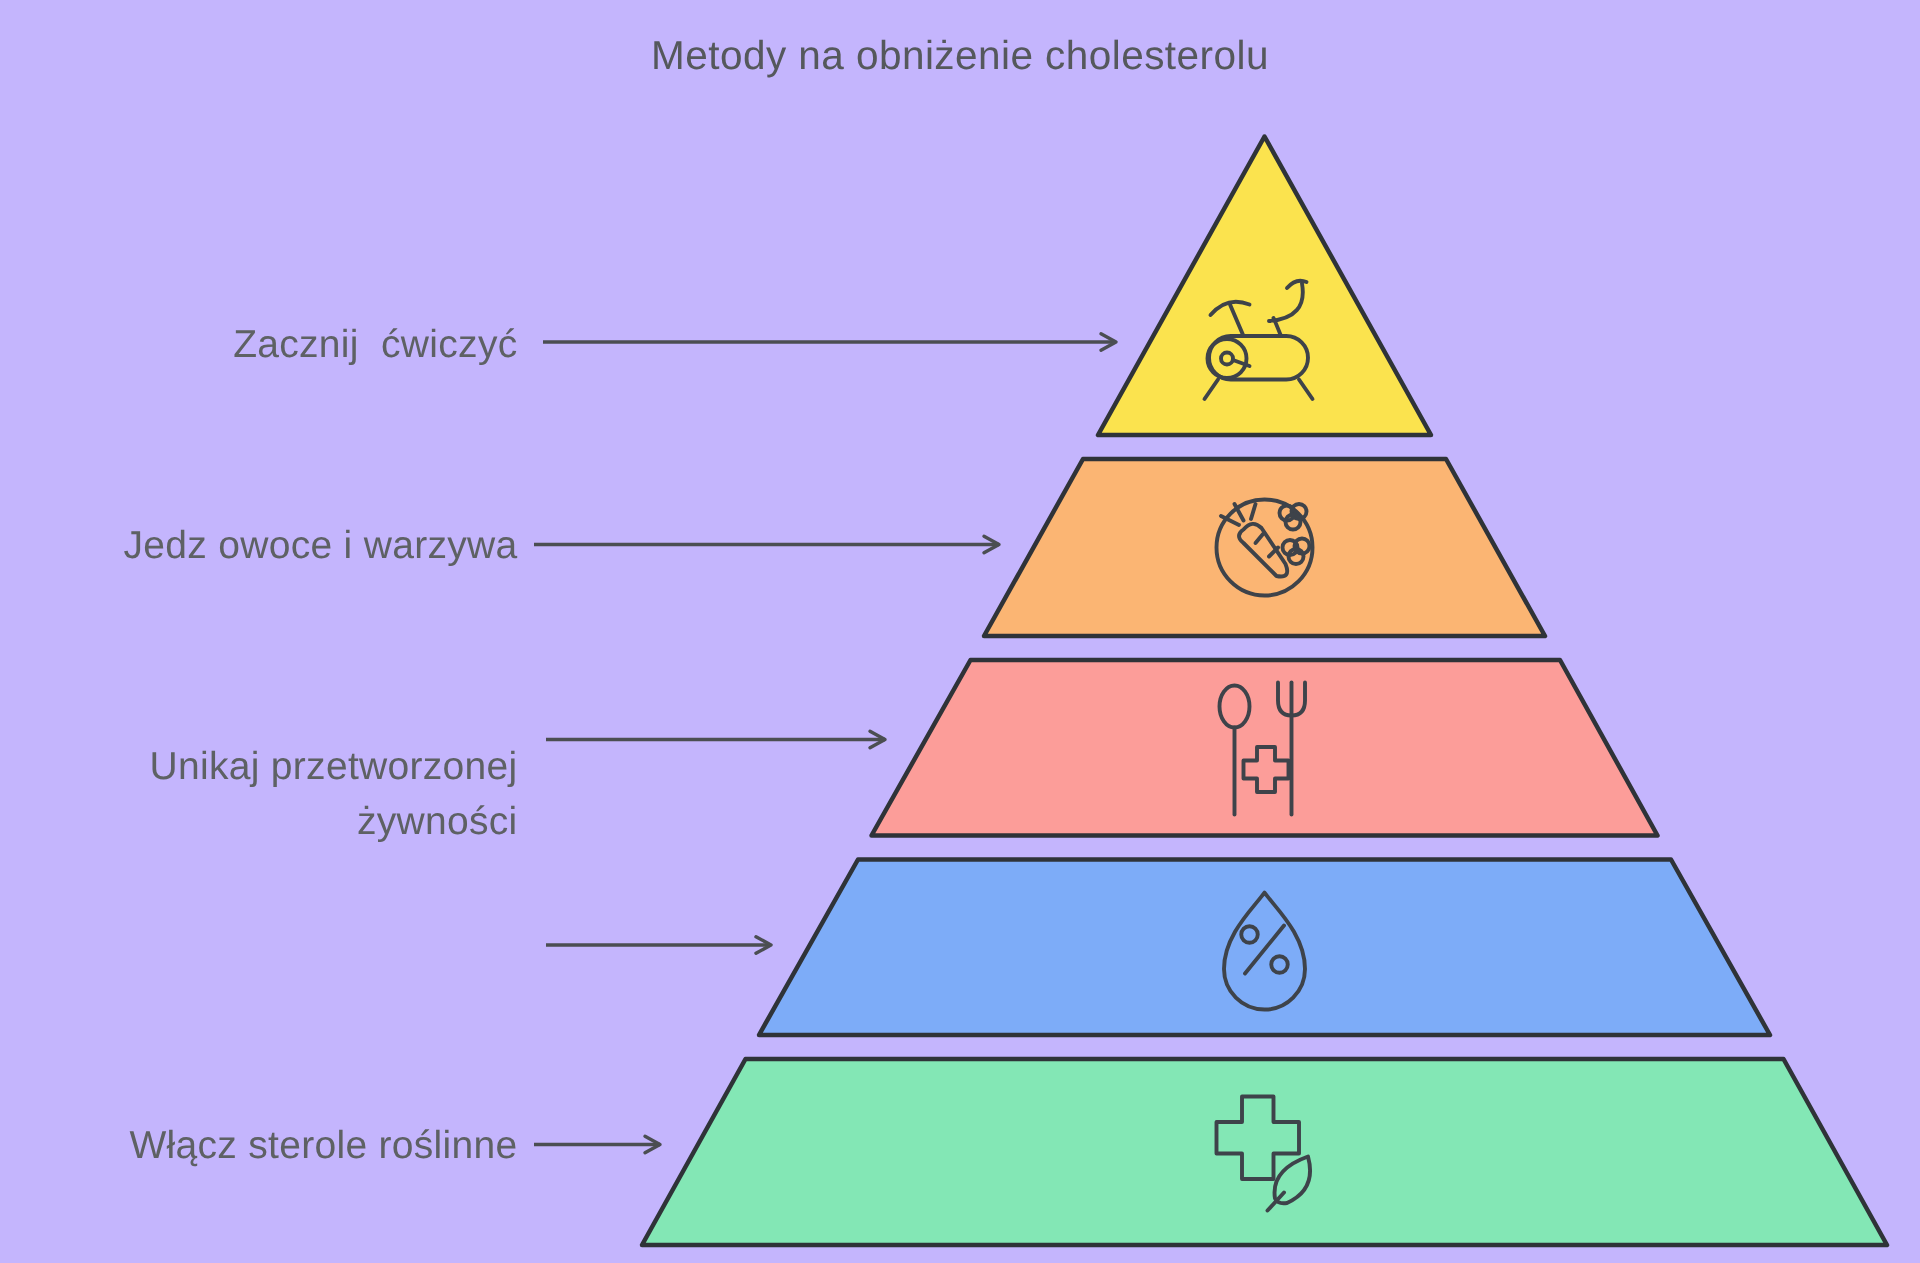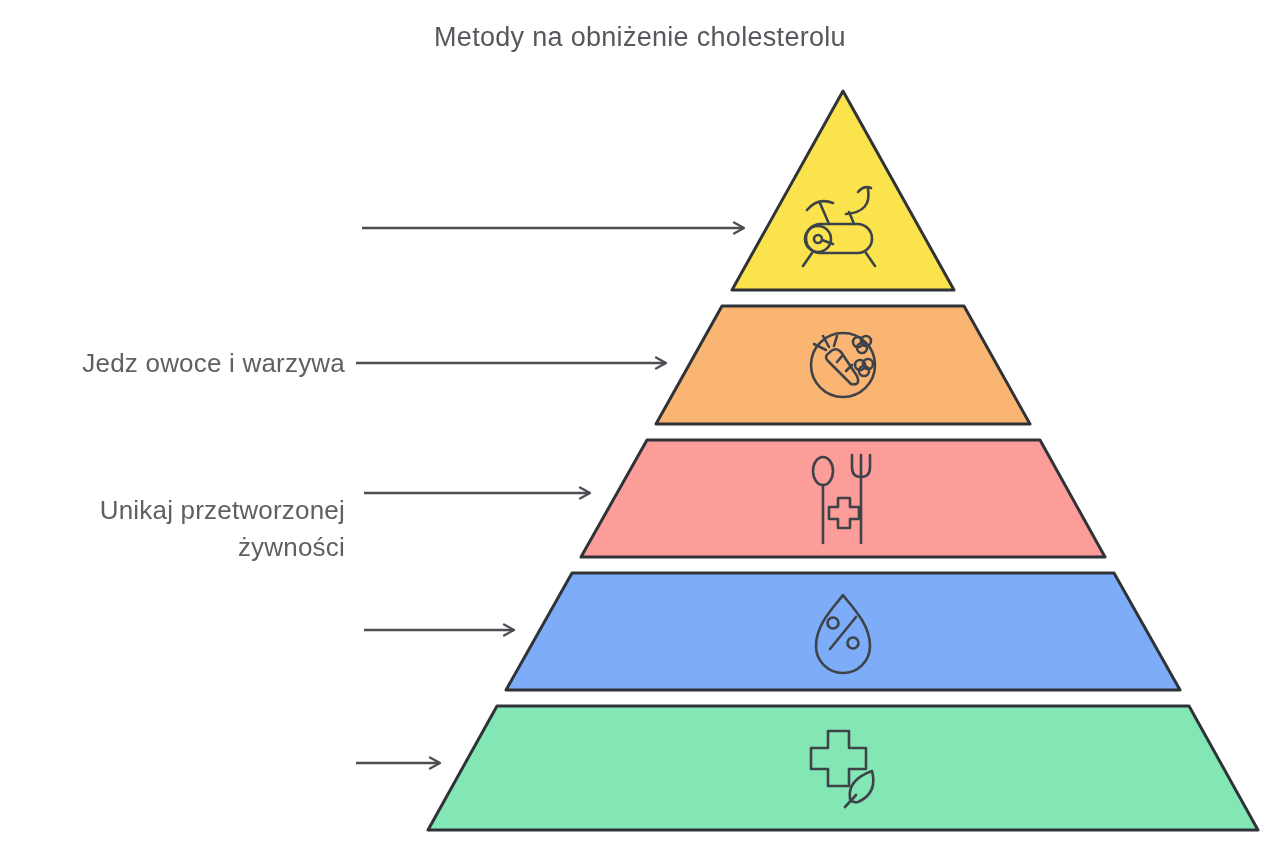--- a/index.html
+++ b/index.html
@@ -4,21 +4,21 @@
 <style>
   html, body {
     margin: 0;
     padding: 0;
     background: #000000;
   }
   #canvas {
     position: relative;
     width: 1280px;
     height: 842px;
-    background: #ffffff;
+    background: #c4b5fd;
     overflow: hidden;
     font-family: "Liberation Sans", sans-serif;
   }
   .title {
     position: absolute;
     top: 22px;
     left: 0;
     width: 100%;
     text-align: center;
     font-size: 27px;
@@ -48,23 +48,25 @@
   .label-4 { top: 575px; }
   .label-5 { top: 745px; }
 </style>
 </head>
 <body>
 
 <div id="canvas">
 
   <div class="title">Metody na obniżenie cholesterolu</div>
 
+  <div class="lvl-label label-1">Zacznij  ćwiczyć</div>
   <div class="lvl-label label-2">Jedz owoce i warzywa</div>
   <div class="lvl-label label-3">Unikaj przetworzonej
 żywności</div>
+  <div class="lvl-label label-5">Włącz sterole roślinne</div>
 
   <svg class="pyramid-svg" width="1280" height="842" viewBox="0 0 1280 842">
     <defs>
       <marker id="ah" markerUnits="userSpaceOnUse" markerWidth="18" markerHeight="18" refX="13" refY="8" orient="auto">
         <path d="M3,2.5 L13,8 L3,13.5" fill="none" stroke="#4B4E52" stroke-width="2.3" stroke-linecap="round" stroke-linejoin="round"></path>
       </marker>
     </defs>
 
     <polygon points="843,91 732,290 954,290" stroke="#2F3338" stroke-width="3" stroke-linejoin="round" fill="#FBE34E"></polygon>
     <polygon points="722,306 964,306 1030,424 656,424" stroke="#2F3338" stroke-width="3" stroke-linejoin="round" fill="#FBB573"></polygon>

